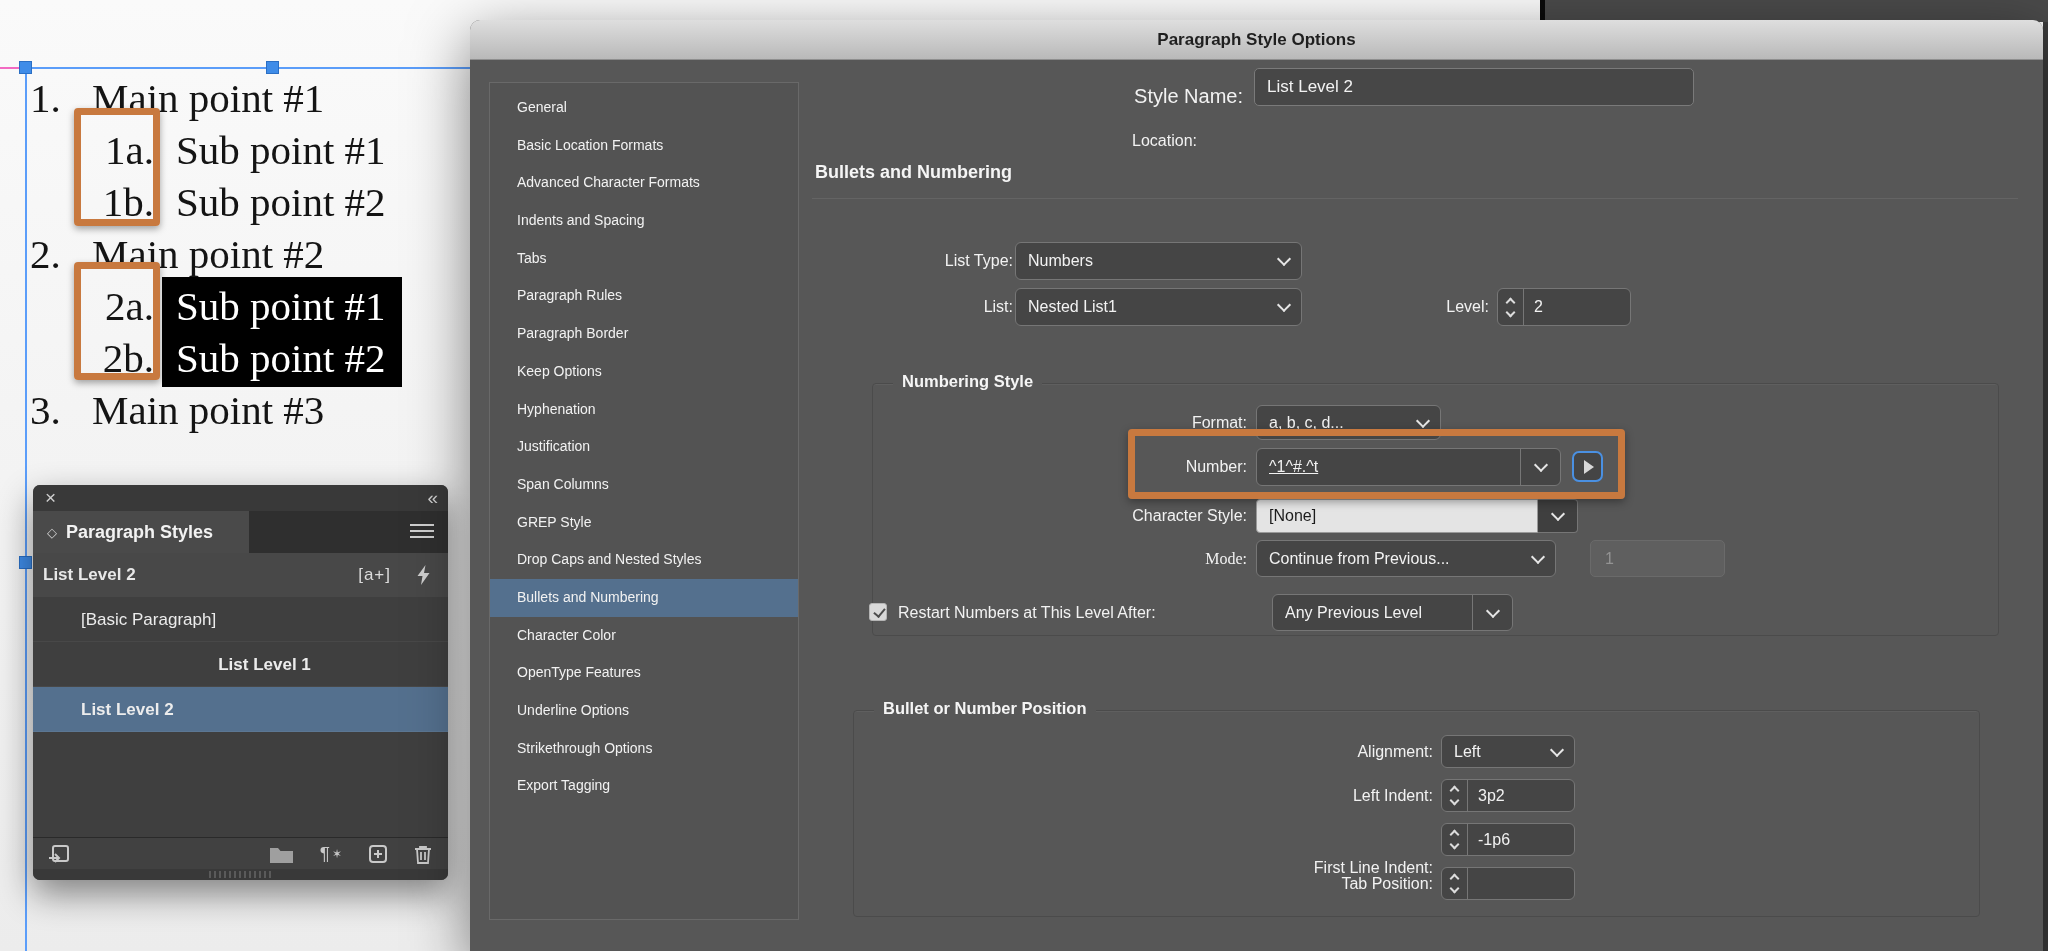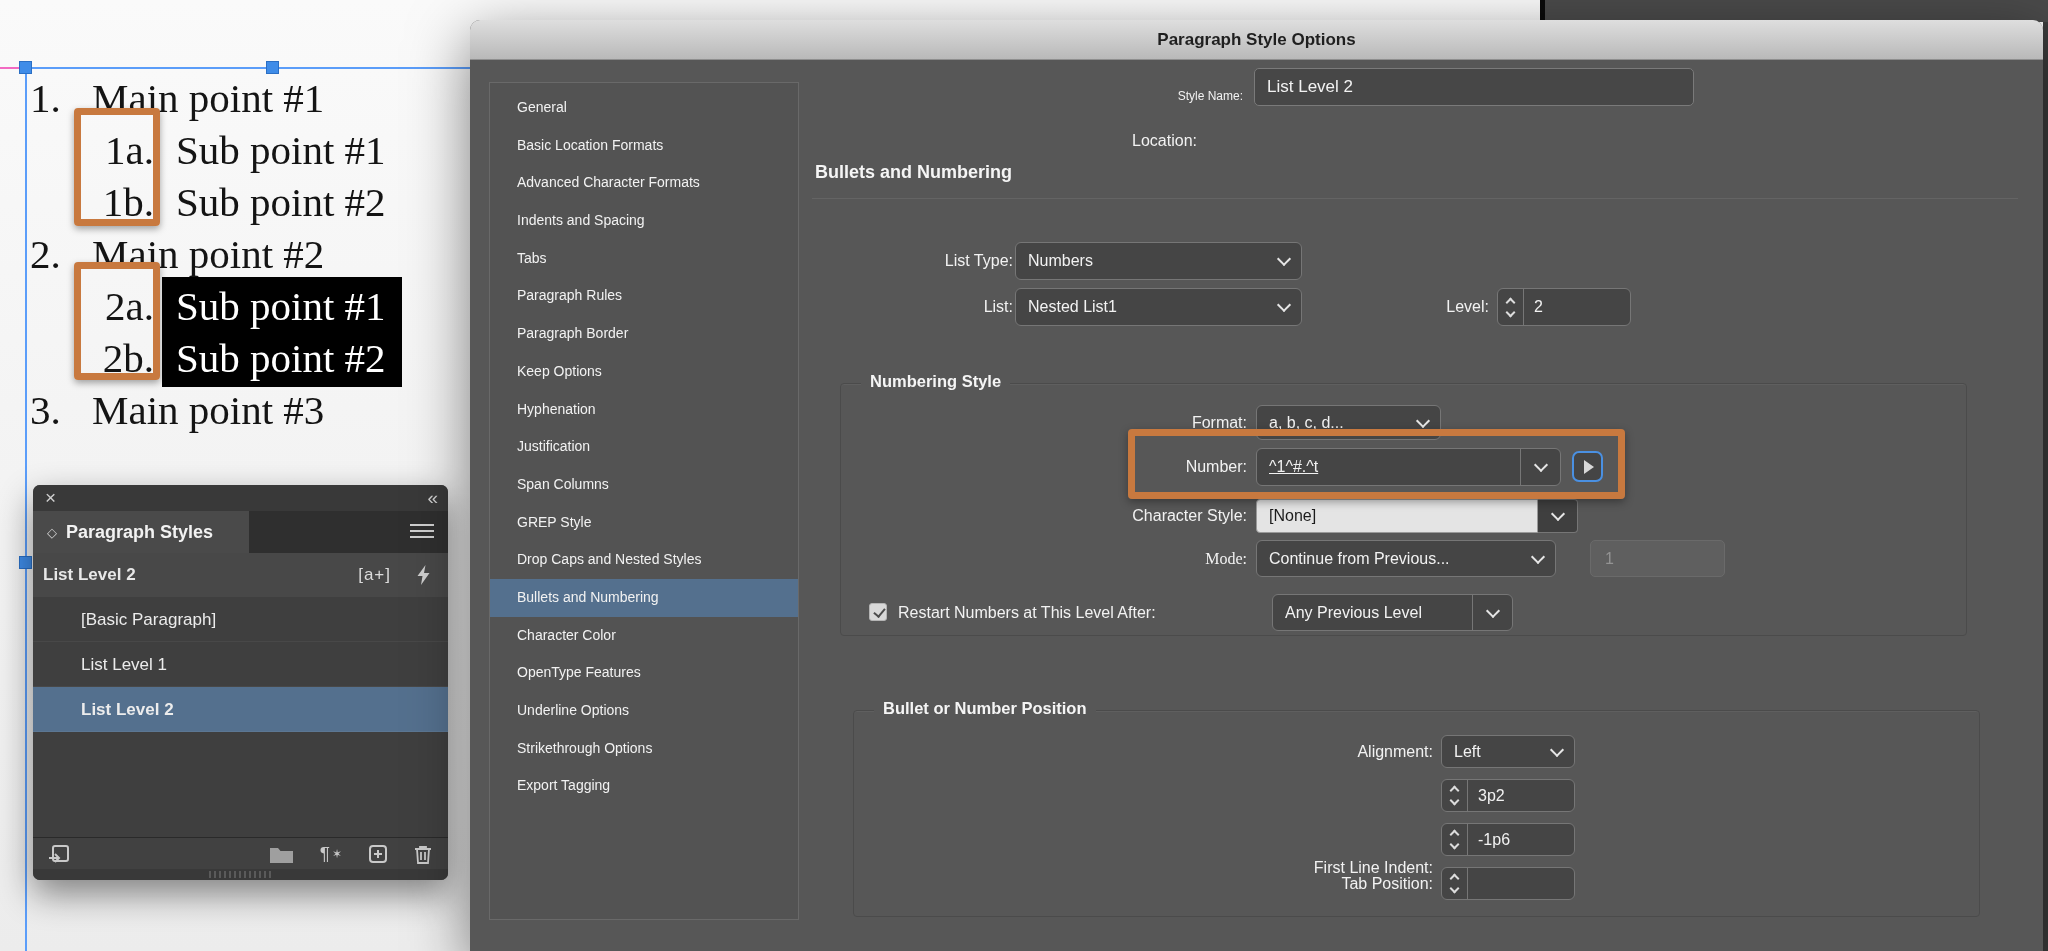--- a/index.html
+++ b/index.html
@@ -195,21 +195,21 @@
     <div class="panel-style-row">
       <span>List Level 2</span>
       <span class="spacer"></span>
       <span class="aplus-badge">[a+]</span>
       <svg class="bolt" viewBox="0 0 16 20">
         <path d="M10 0 L2 11 H7 L5.5 20 L14 8 H8.5 Z" fill="#cfcfcf"></path>
       </svg>
     </div>
     <div class="panel-list">
       <div class="panel-item" style="font-weight:normal;">[Basic Paragraph]</div>
-      <div class="panel-item" style="font-weight:normal;">List Level 1</div>
+      <div class="panel-item" style="font-weight:bold;text-align:center;">List Level 1</div>
       <div class="panel-item selected">List Level 2</div>
     </div>
     <div class="panel-toolbar">
       <span class="tool" style="margin-left:14px;">
         <svg width="24" height="22" viewBox="0 0 24 22">
             <rect x="6" y="3" width="15" height="15" rx="2" fill="none" stroke="#c9c9c9" stroke-width="2"></rect>
             <path d="M2 15 L11 15 M8 11 L12 15 L8 19" stroke="#c9c9c9" stroke-width="2" fill="none"></path>
           </svg>
       </span>
       <span style="flex:1;"></span>
@@ -261,21 +261,21 @@
       <div class="side-item">GREP Style</div>
       <div class="side-item">Drop Caps and Nested Styles</div>
       <div class="side-item selected">Bullets and Numbering</div>
       <div class="side-item">Character Color</div>
       <div class="side-item">OpenType Features</div>
       <div class="side-item">Underline Options</div>
       <div class="side-item">Strikethrough Options</div>
       <div class="side-item">Export Tagging</div>
     </div>
 
-    <div class="lbl" style="left:500px; top:56px; width:273px; height:40px; line-height:40px; font-size:12px;">Style Name:</div>
+    <div class="lbl" style="left:500px; top:56px; width:273px; height:40px; line-height:40px; font-size:20px;">Style Name:</div>
     <div class="input" style="left:784px; top:48px; width:440px; height:38px;">
       <span>List Level 2</span>
     </div>
     <div class="lbl" style="left:500px; top:110px; width:227px; height:22px; line-height:22px;">Location:</div>
 
     <div class="heading" style="left:345px; top:142px;">Bullets and Numbering</div>
     <div class="hsep" style="left:342px; top:178px; width:1206px;"></div>
 
     <div class="lbl" style="left:340px; top:222px; width:203px; height:38px; line-height:38px;">List Type:</div>
     <div class="dd" style="left:545px; top:222px; width:287px; height:38px;">
@@ -291,21 +291,21 @@
 
     <div class="lbl" style="left:880px; top:268px; width:139px; height:38px; line-height:38px;">Level:</div>
     <div class="stepper-field" style="left:1027px; top:268px; width:134px; height:38px;">
       <span class="stepper">
           <i class="up"></i>
           <i class="down"></i>
         </span>
       <span class="val">2</span>
     </div>
 
-    <div class="group" style="left:370px; top:363px; width:1127px; height:253px;">
+    <div class="group" style="left:402px; top:363px; width:1127px; height:253px;">
       <span class="group-title">Numbering Style</span>
     </div>
 
     <div class="lbl" style="left:500px; top:385px; width:277px; height:35px; line-height:35px;">Format:</div>
     <div class="dd" style="left:786px; top:385px; width:185px; height:35px;">
       <span class="txt">a, b, c, d...</span>
       <span class="chev"></span>
     </div>
 
     <div class="lbl" style="left:500px; top:428px; width:277px; height:38px; line-height:38px; z-index:6;">Number:</div>
@@ -343,20 +343,21 @@
     <div class="group" style="left:383px; top:690px; width:1127px; height:207px;">
       <span class="group-title">Bullet or Number Position</span>
     </div>
 
     <div class="lbl" style="left:700px; top:715px; width:263px; height:33px; line-height:33px;">Alignment:</div>
     <div class="dd" style="left:971px; top:715px; width:134px; height:33px;">
       <span class="txt">Left</span>
       <span class="chev"></span>
     </div>
 
+    <div class="lbl" style="left:700px; top:759px; width:263px; height:33px; line-height:33px;">Left Indent:</div>
     <div class="stepper-field" style="left:971px; top:759px; width:134px; height:33px;">
       <span class="stepper">
           <i class="up"></i>
           <i class="down"></i>
         </span>
       <span class="val">3p2</span>
     </div>
 
     <div class="lbl" style="left:700px; top:803px; width:263px; height:33px; line-height:33px;margin-top:28px;">First Line Indent:</div>
     <div class="stepper-field" style="left:971px; top:803px; width:134px; height:33px;">

